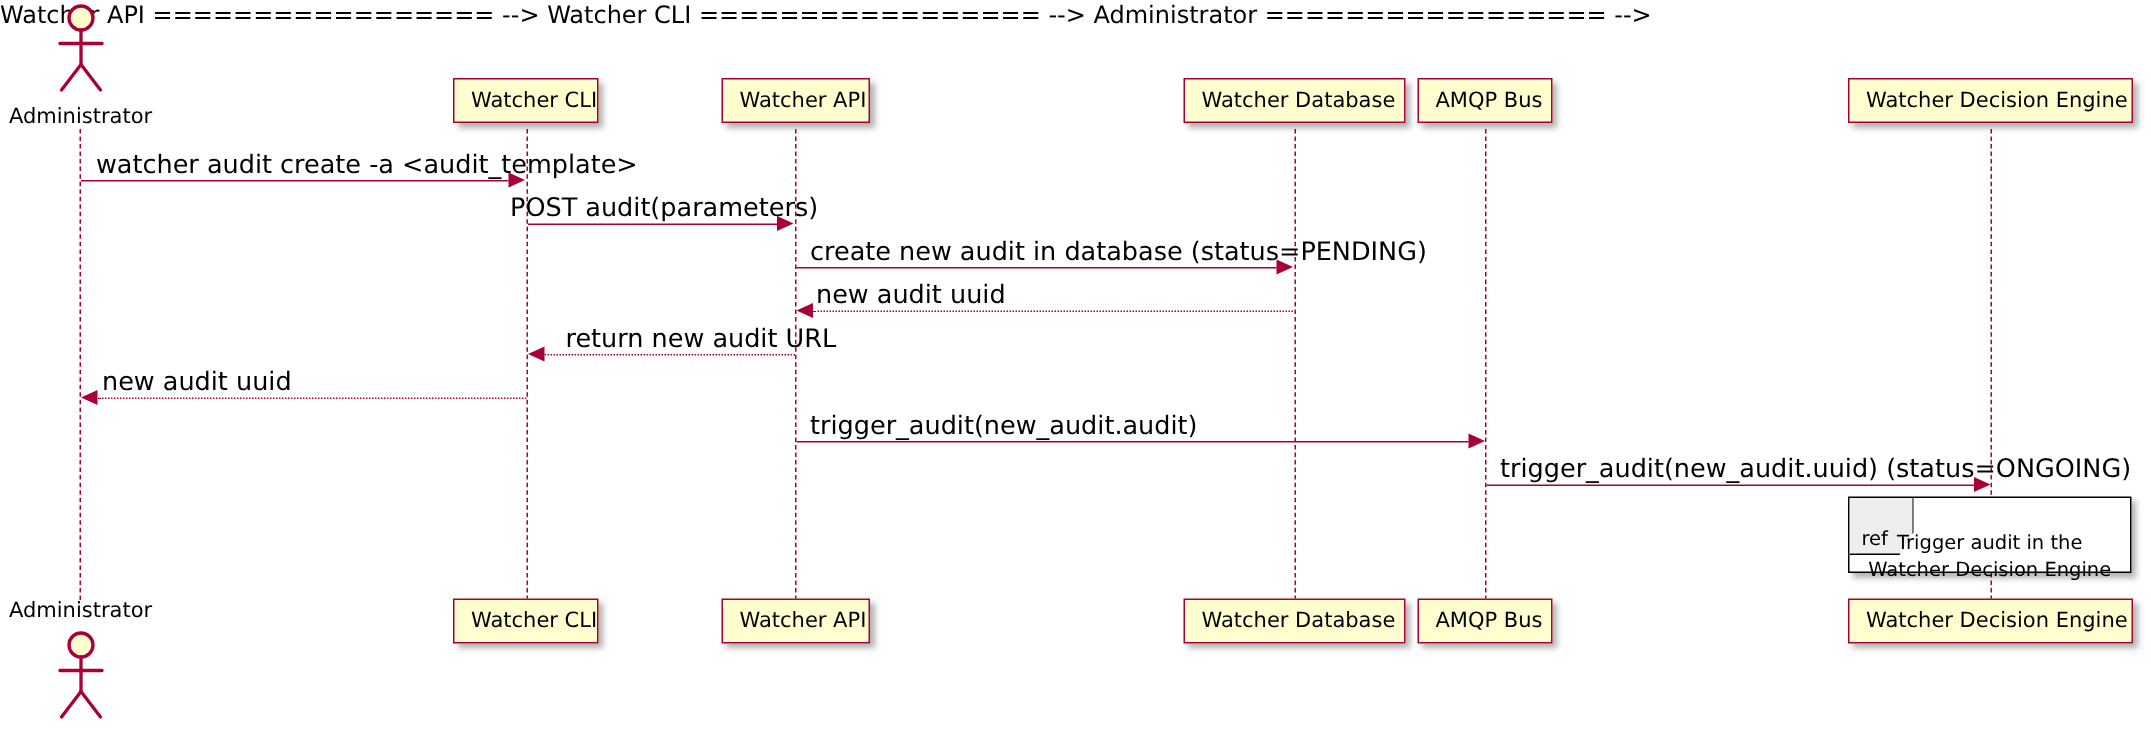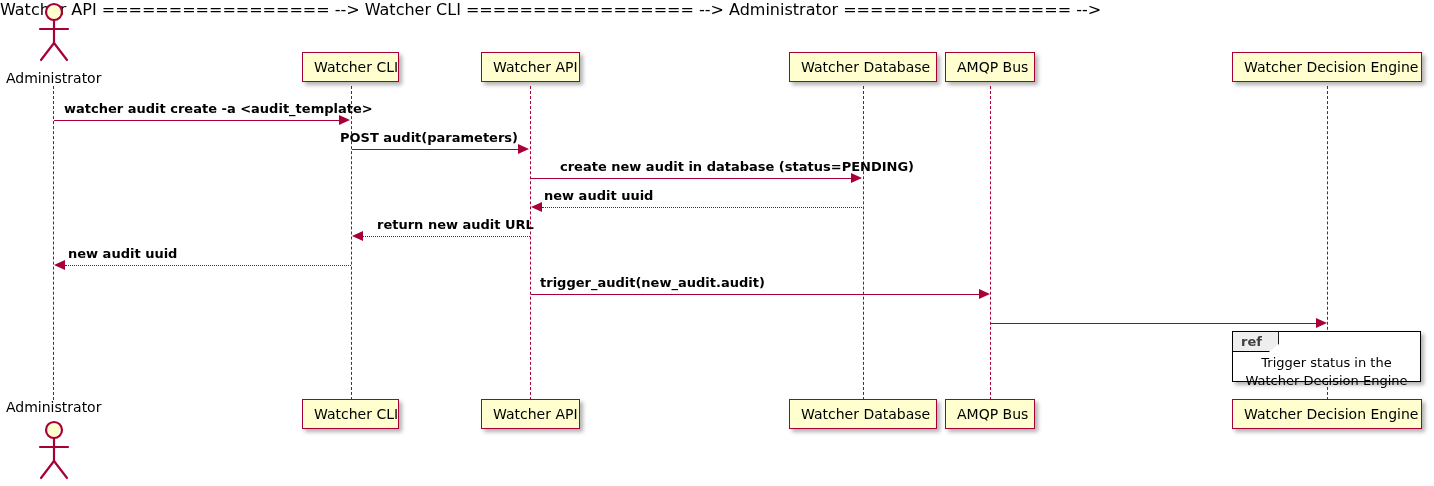--- a/index.html
+++ b/index.html
@@ -69,47 +69,46 @@
     border-bottom: 5px solid transparent;
   }
   .arrowhead.right {
     border-left: 11px solid #A80036;
   }
   .arrowhead.left {
     border-right: 11px solid #A80036;
   }
   .msg-label {
     position: absolute;
-    font-size: 13px;
+    font-size: 17px;
     color: #000000;
     white-space: nowrap;
     line-height: 1;
-    font-weight: bold;
   }
 
   
   .ref-box {
     position: absolute;
     box-sizing: border-box;
     background: #FFFFFF;
     border: 1.5px solid #000000;
     box-shadow: 3px 3px 4px rgba(0,0,0,0.30);
   }
   .ref-tab {
     position: absolute;
     left: 0;
     top: 0;
     box-sizing: border-box;
     background: #EEEEEE;
     border-right: 1.5px solid #000000;
     border-bottom: 1.5px solid #000000;
     font-size: 13px;
-    font-weight: bold;
-    color: #404040;
-    padding: 3px 16px 3px 8px;
+    font-weight: normal;
+    color: #000000;
+    padding: 21px 16px 3px 8px;
     line-height: 1;
     clip-path: polygon(0 0, 100% 0, 100% 60%, 78% 100%, 0 100%);
   }
   .ref-body {
     position: absolute;
     left: 0;
     top: 22px;
     width: 100%;
     text-align: center;
     font-size: 13px;
@@ -171,21 +170,21 @@
   <div class="msg-label" style="left:64px; top:102px;">watcher audit create -a &lt;audit_template&gt;</div>
 
   
   <div class="msg-line" style="left:352px; top:149px; width:166px;"></div>
   <div class="arrowhead right" style="left:518px; top:144px;"></div>
   <div class="msg-label" style="left:340px; top:131px;">POST audit(parameters)</div>
 
   
   <div class="msg-line" style="left:531px; top:178px; width:320px;"></div>
   <div class="arrowhead right" style="left:851px; top:173px;"></div>
-  <div class="msg-label" style="left:560px; top:160px;text-align:right;">create new audit in database (status=PENDING)</div>
+  <div class="msg-label" style="left:540px; top:160px;text-align:right;">create new audit in database (status=PENDING)</div>
 
    Watcher API ================= --&gt;
   <div class="msg-line dotted" style="left:542px; top:207px; width:320px;"></div>
   <div class="arrowhead left" style="left:531px; top:202px;"></div>
   <div class="msg-label" style="left:544px; top:189px;">new audit uuid</div>
 
    Watcher CLI ================= --&gt;
   <div class="msg-line dotted" style="left:363px; top:236px; width:167px;"></div>
   <div class="arrowhead left" style="left:352px; top:231px;"></div>
   <div class="msg-label" style="left:377px; top:218px;">return new audit URL</div>
@@ -196,26 +195,27 @@
   <div class="msg-label" style="left:68px; top:247px;">new audit uuid</div>
 
   
   <div class="msg-line" style="left:531px; top:294px; width:448px;"></div>
   <div class="arrowhead right" style="left:979px; top:289px;"></div>
   <div class="msg-label" style="left:540px; top:276px;">trigger_audit(new_audit.audit)</div>
 
   
   <div class="msg-line" style="left:991px; top:323px; width:325px;"></div>
   <div class="arrowhead right" style="left:1316px; top:318px;"></div>
+  <div class="msg-label" style="left:1000px; top:305px;">trigger_audit(new_audit.uuid) (status=ONGOING)</div>
 
   
   <div class="ref-box" style="left:1232px; top:331px; width:189px; height:51px;">
     <div class="ref-tab">ref</div>
     <div class="ref-body">
-      <div>Trigger status in the</div>
+      <div>Trigger audit in the</div>
       <div>Watcher Decision Engine</div>
     </div>
   </div>
 
   
   <div class="participant" style="left:302px; top:399px; width:97px; height:30px;">
     <span>Watcher CLI</span>
   </div>
 
   <div class="participant" style="left:481px; top:399px; width:99px; height:30px;">

